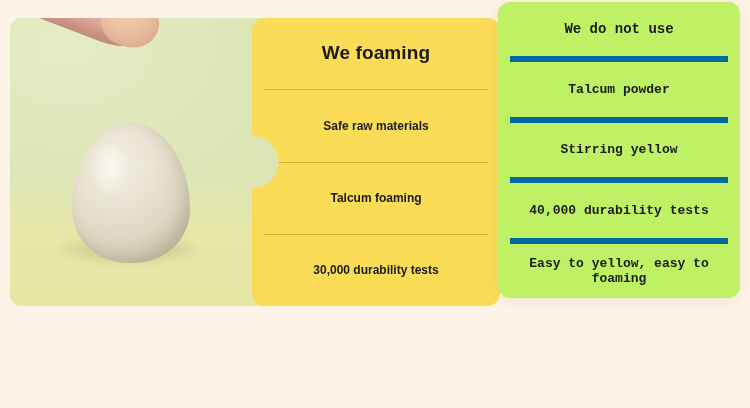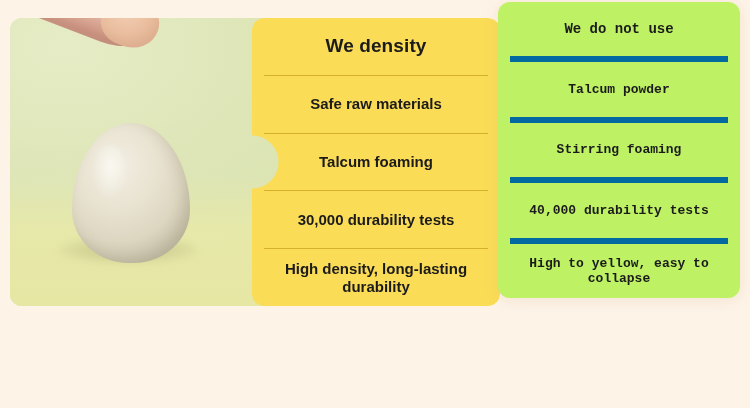--- a/index.html
+++ b/index.html
@@ -154,21 +154,21 @@
     flex: 1 1 0;
     display: flex;
     align-items: center;
     justify-content: center;
     text-align: center;
     box-sizing: border-box;
     line-height: 1.18;
     color: #1b1b1b;
     font-weight: 700;
   }
-  .choose-card .row { font-size: 15px; }
+  .choose-card .row { font-size: 12px; }
   .avoid-card  .row { font-size: 13px; }
 
   .choose-card .row.head {
     font-size: 19px;
     letter-spacing: 0.1px;
   }
   .avoid-card .row.head {
     font-size: 14px;
   }
 
@@ -196,50 +196,47 @@
       <div class="finger">
         <div class="finger-tip"></div>
 
       </div>
     </div>
   </div>
 
   <div class="choose-card">
     <div class="rows">
       <div class="row head">
-        <span class="row-text">We density</span>
+        <span class="row-text">We foaming</span>
       </div>
       <div class="row">
         <span class="row-text">Safe raw materials</span>
       </div>
       <div class="row">
         <span class="row-text">Talcum foaming</span>
       </div>
       <div class="row">
         <span class="row-text">30,000 durability tests</span>
-      </div>
-      <div class="row last">
-        <span class="row-text">High density, long-lasting durability</span>
       </div>
     </div>
   </div>
 
   <div class="avoid-card">
     <div class="rows">
       <div class="row head">
         <span class="row-text">We do not use</span>
       </div>
       <div class="row">
         <span class="row-text">Talcum powder</span>
       </div>
       <div class="row">
-        <span class="row-text">Stirring foaming</span>
+        <span class="row-text">Stirring yellow</span>
       </div>
       <div class="row">
         <span class="row-text">40,000 durability tests</span>
       </div>
       <div class="row">
-        <span class="row-text">High to yellow, easy to collapse</span>
+        <span class="row-text">Easy to yellow, easy to foaming</span>
       </div>
     </div>
   </div>
 
 </div>
 
 </body></html>

